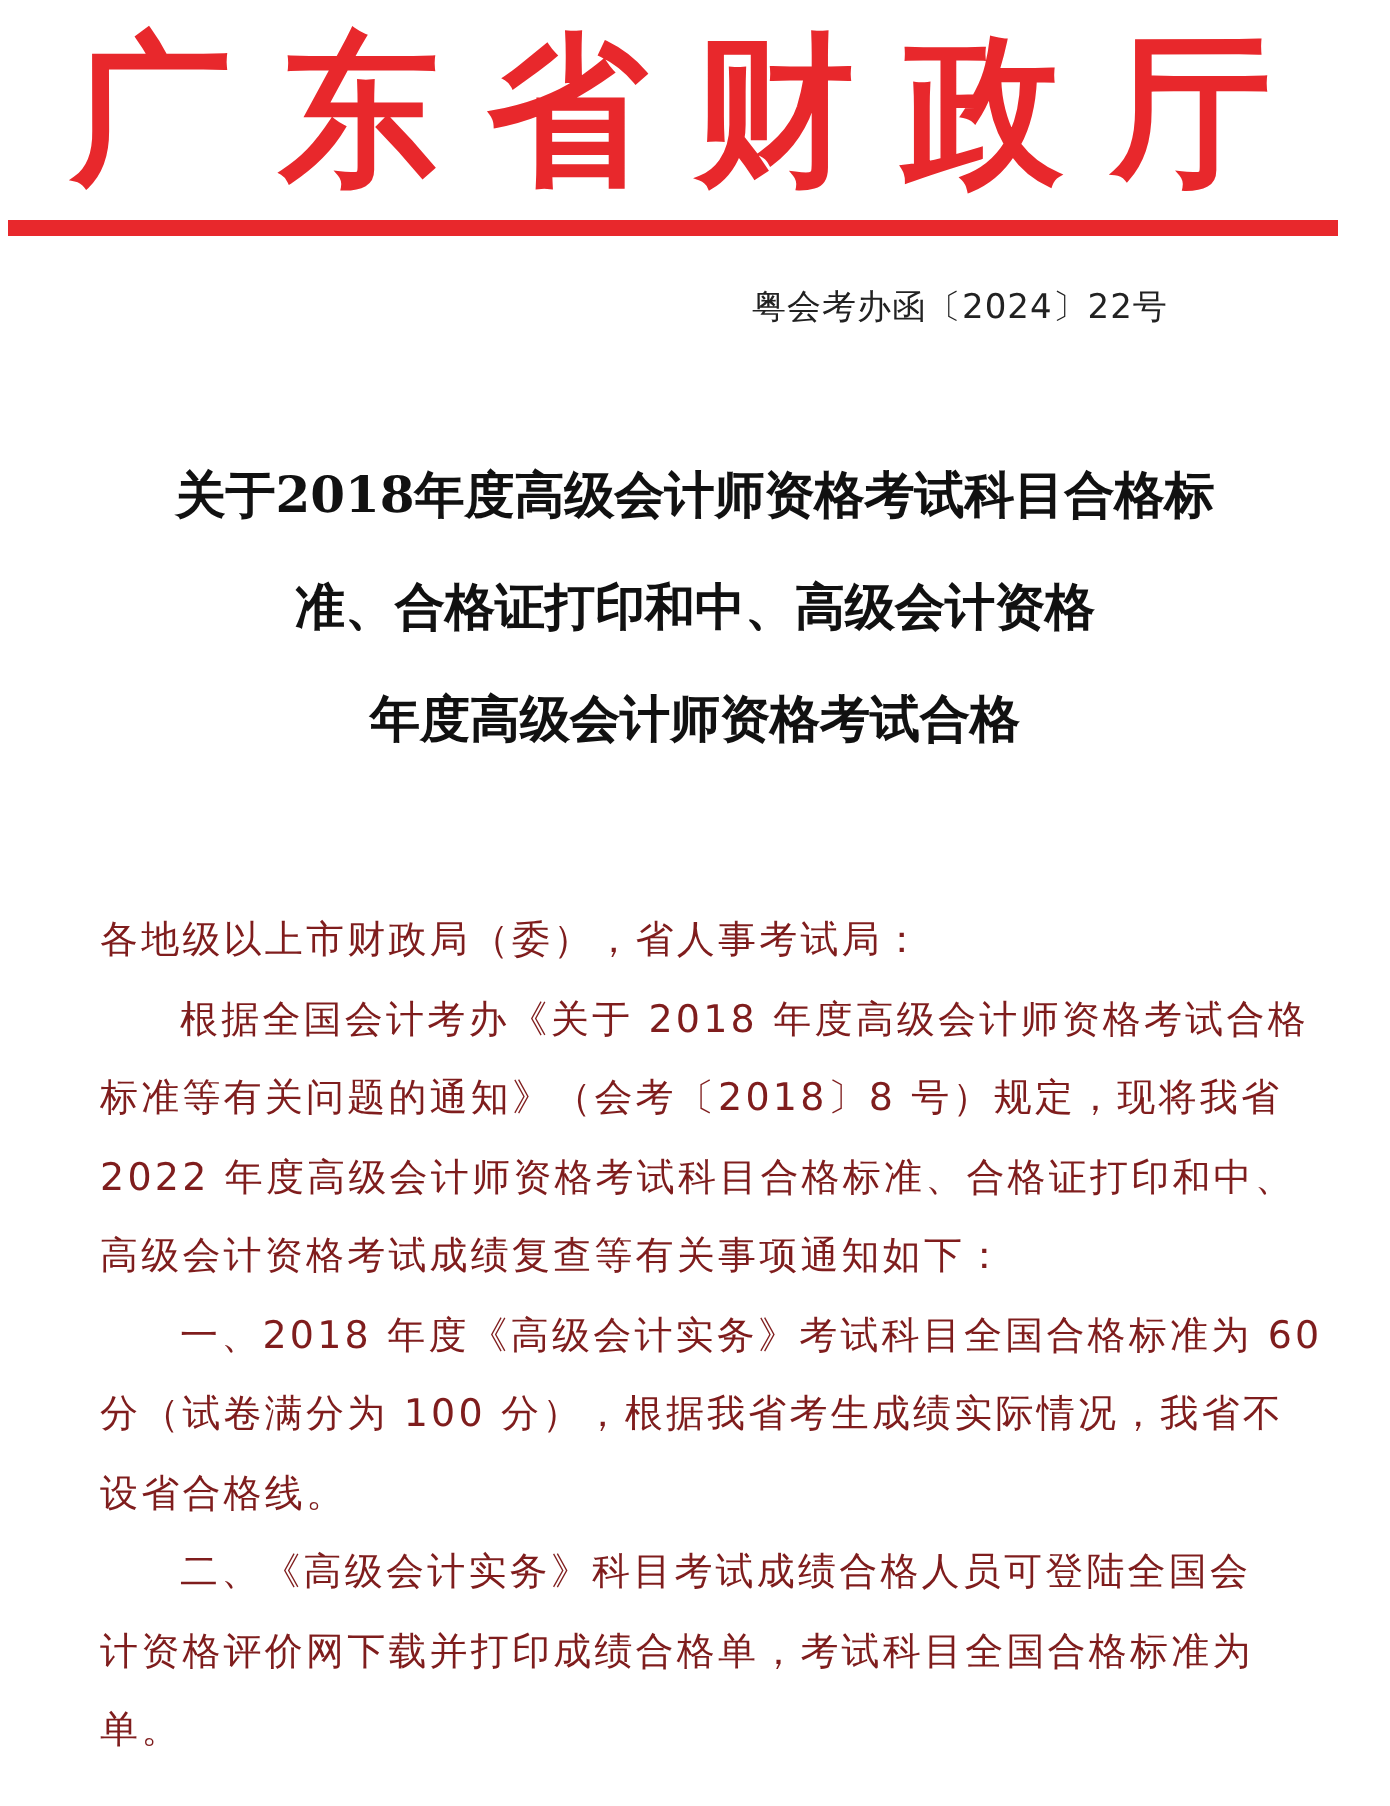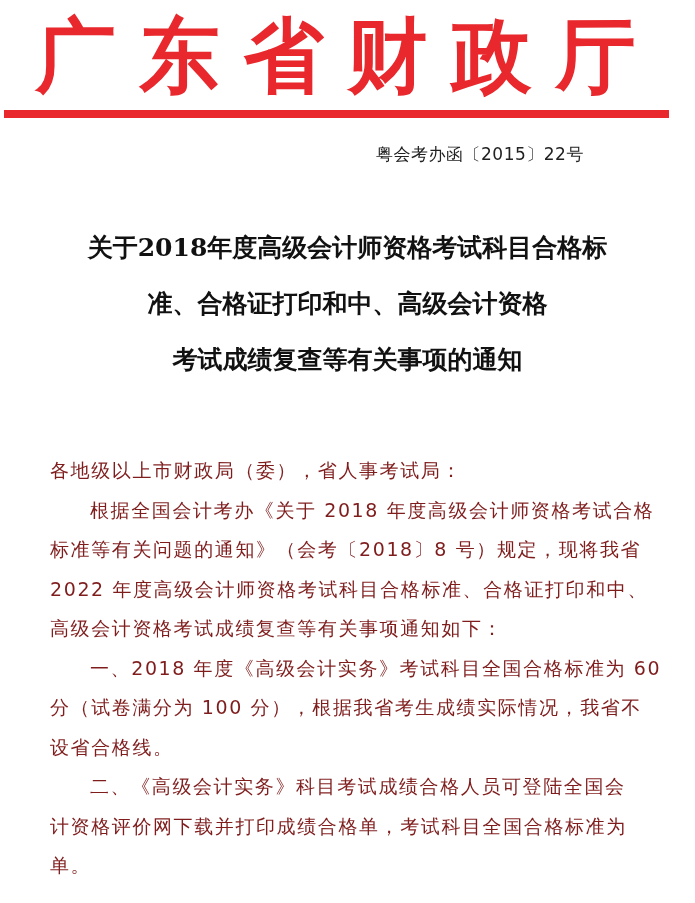--- a/index.html
+++ b/index.html
@@ -83,26 +83,26 @@
     .body-text .indent {
       padding-left: 40px;
     }
   </style>
 </head>
 <body>
 
 <div class="header-title">广东省财政厅</div>
 <div class="header-rule"></div>
 
-<div class="doc-number">粤会考办函〔2015〕22号</div>
+<div class="doc-number">粤会考办函〔2024〕22号</div>
 
 <div class="doc-title">
   <span class="title-line">关于2018年度高级会计师资格考试科目合格标</span>
   <span class="title-line">准、合格证打印和中、高级会计资格</span>
-  <span class="title-line">考试成绩复查等有关事项的通知</span>
+  <span class="title-line">年度高级会计师资格考试合格</span>
 </div>
 
 <div class="body-text">
   <span class="line">各地级以上市财政局（委），省人事考试局：</span>
   <span class="line indent">根据全国会计考办《关于 2018 年度高级会计师资格考试合格</span>
   <span class="line">标准等有关问题的通知》（会考〔2018〕8 号）规定，现将我省</span>
   <span class="line">2022 年度高级会计师资格考试科目合格标准、合格证打印和中、</span>
   <span class="line">高级会计资格考试成绩复查等有关事项通知如下：</span>
   <span class="line indent">一、2018 年度《高级会计实务》考试科目全国合格标准为 60</span>
   <span class="line">分（试卷满分为 100 分），根据我省考生成绩实际情况，我省不</span>

